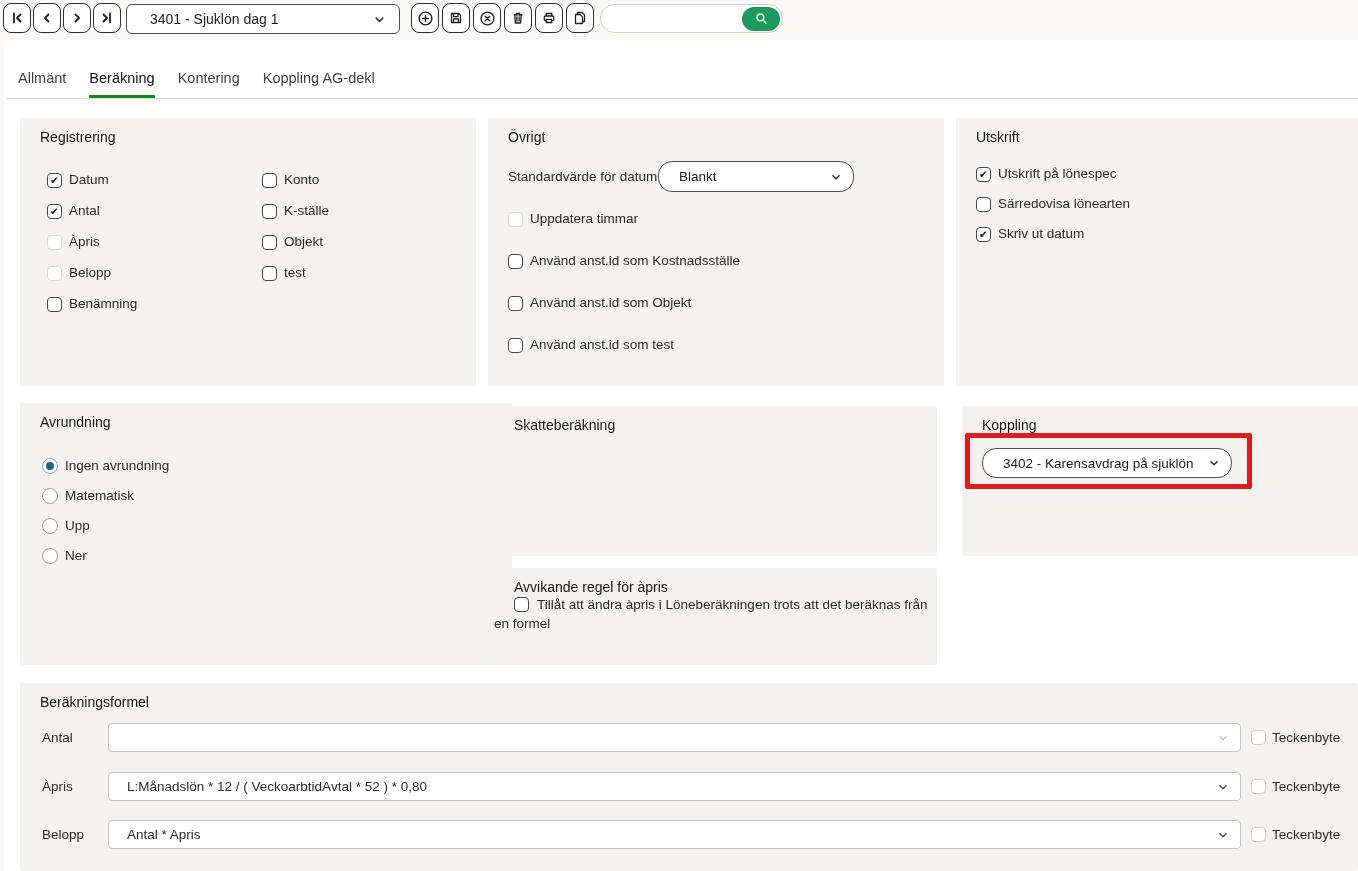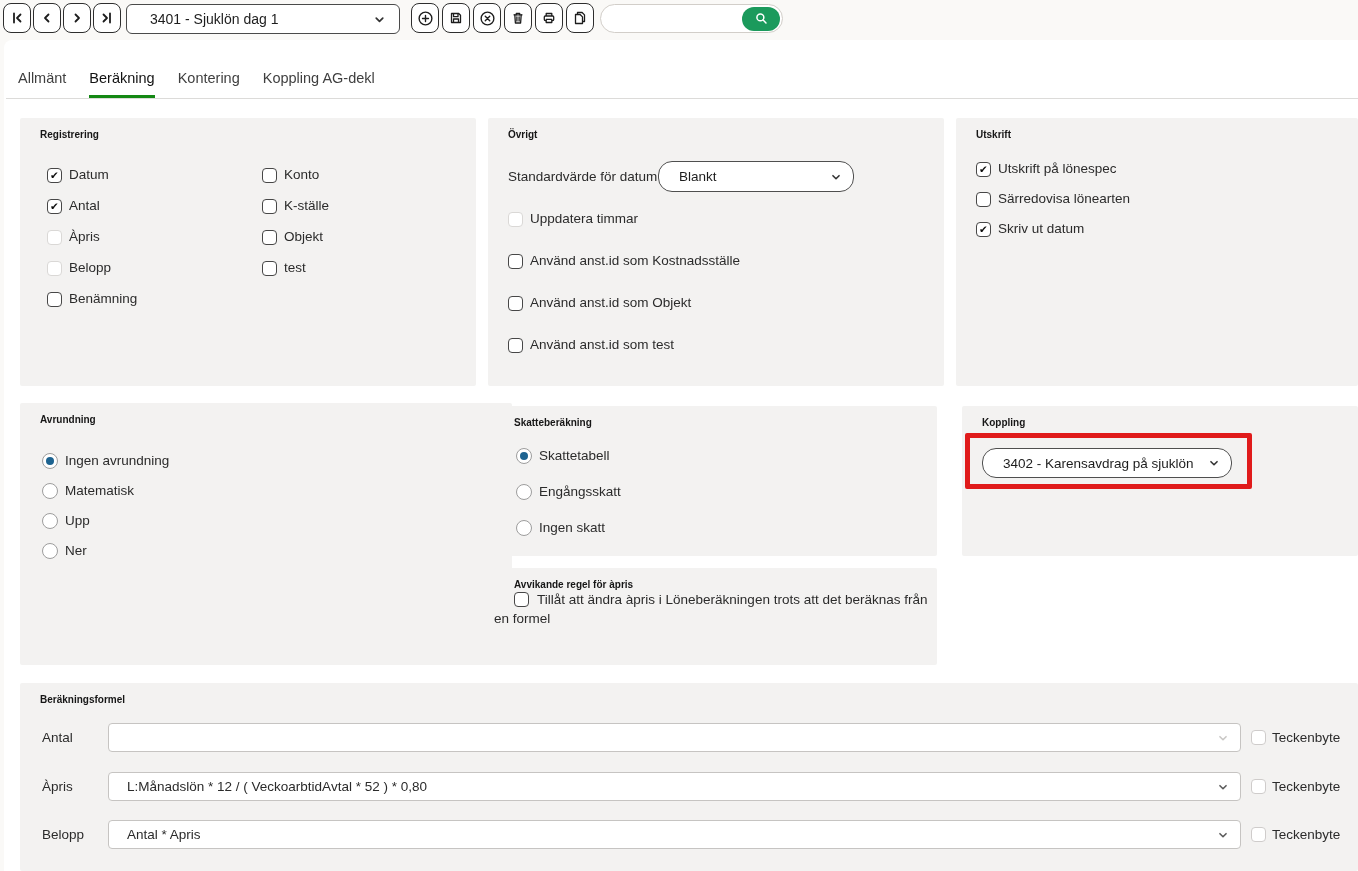--- a/index.html
+++ b/index.html
@@ -27,21 +27,21 @@
 
   
   .card{position:absolute;left:4px;top:40px;right:0;bottom:0;background:#fff;border-radius:8px 0 0 0}
   .tabs{position:absolute;left:18px;top:62px;height:37px;display:flex;gap:23px}
   .tab{font-size:14.5px;color:#3f3f3f;padding-top:8px;height:37px;cursor:pointer;white-space:nowrap}
   .tab.active{font-weight:400;color:#121212;border-bottom:4px solid var(--accent)}
   .tabline{position:absolute;left:6px;right:0;top:98px;height:1px;background:#dcdbd9}
 
   
   .panel{position:absolute;background:var(--panel);border-radius:2px}
-  .panel h3{font-size:10px;font-weight:700;color:var(--head);padding:11px 0 0 20px;white-space:nowrap}
+  .panel h3{font-size:14px;font-weight:400;color:var(--head);padding:11px 0 0 20px;white-space:nowrap}
   .p-reg{left:20px;top:118px;width:456px;height:268px}
   .p-ovr{left:488px;top:118px;width:456px;height:268px}
   .p-uts{left:956px;top:118px;width:402px;height:268px}
   .p-avr{left:20px;top:403px;width:492px;height:262px}
   .p-ska{left:494px;top:406px;width:443px;height:150px}
   .p-avv{left:494px;top:568px;width:443px;height:97px}
   .p-kop{left:962px;top:406px;width:396px;height:150px}
   .p-for{left:20px;top:683px;width:1338px;height:188px}
 
   .lbl{font-size:13.5px;color:var(--ink);line-height:18px}
@@ -309,34 +309,20 @@
       </label>
       <label class="row">
         <span class="radio"></span>
         <span class="lbl">Ner</span>
       </label>
     </div>
   </section>
 
   <section class="panel p-ska">
     <h3>Skatteberäkning</h3>
-    <div class="ska-rows">
-      <label class="row">
-        <span class="radio selected"></span>
-        <span class="lbl">Skattetabell</span>
-      </label>
-      <label class="row">
-        <span class="radio"></span>
-        <span class="lbl">Engångsskatt</span>
-      </label>
-      <label class="row">
-        <span class="radio"></span>
-        <span class="lbl">Ingen skatt</span>
-      </label>
-    </div>
   </section>
 
   <section class="panel p-avv">
     <h3>Avvikande regel för àpris</h3>
     <label class="avv-body">
       <span class="cb"></span><span>Tillåt att ändra àpris i Löneberäkningen trots att det beräknas från en formel</span>
     </label>
   </section>
 
   <section class="panel p-kop">

